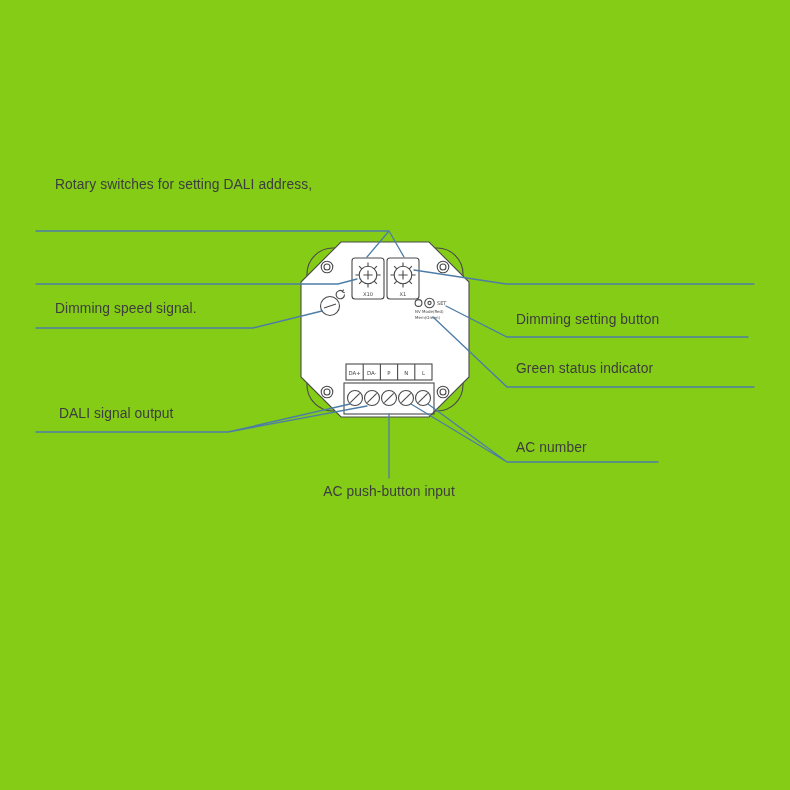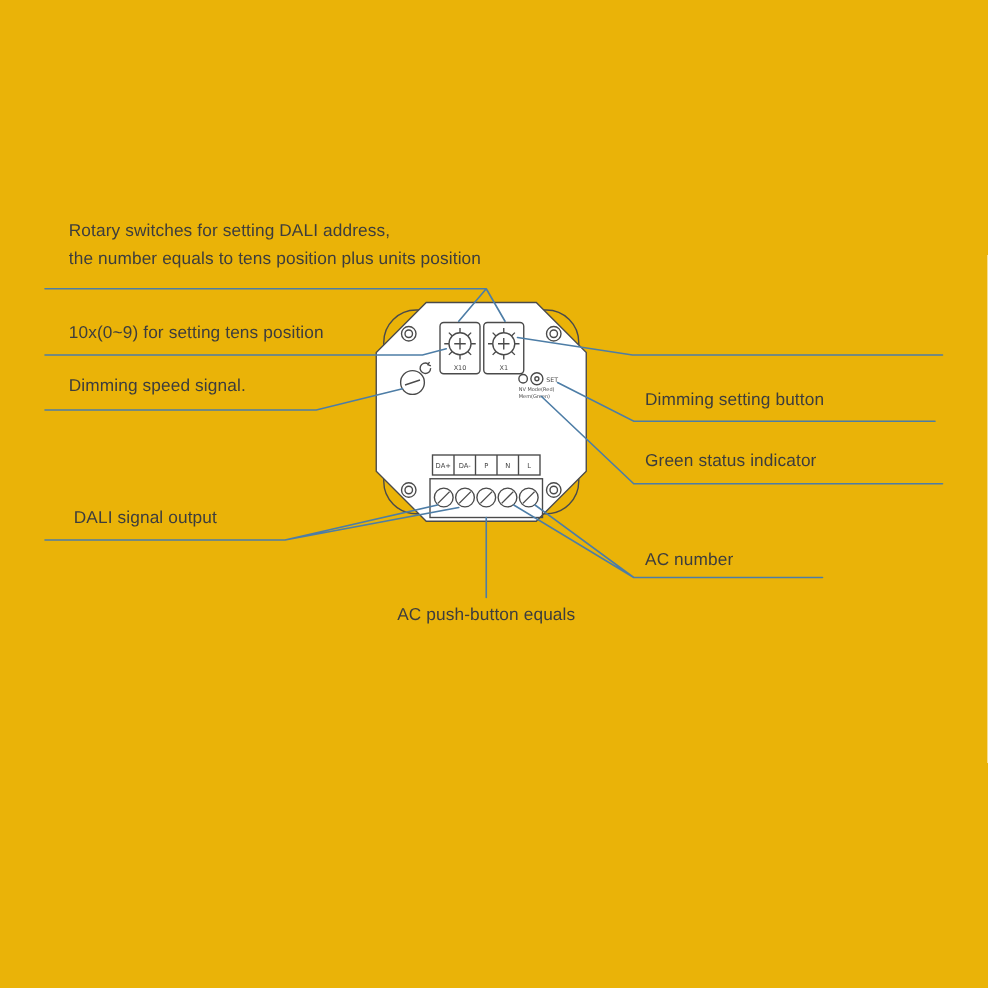--- a/index.html
+++ b/index.html
@@ -3,21 +3,21 @@
 <meta charset="utf-8">
 <style>
   :root{
     --callout:#4d7da6;
     --text:#3d3d3d;
     --device:#4a4a4a;
   }
   *{margin:0;padding:0;box-sizing:border-box}
   html,body{width:790px;height:790px;background:#ffffff;overflow:hidden;
     font-family:"Liberation Sans",sans-serif;}
-  .stage{position:relative;width:790px;height:790px;background:#eab308;}
+  .stage{position:relative;width:790px;height:790px;background:#84cc16;}
   .stage > svg{position:absolute;left:0;top:0;}
   .label{
     position:absolute;
     font-size:13.8px;
     color:var(--text);
     white-space:nowrap;
     letter-spacing:0.1px;
   }
   .label.center{transform:translateX(-50%);}
   .callout{stroke:var(--callout);stroke-width:1.3;fill:none;stroke-linecap:round;}
@@ -115,22 +115,20 @@
       <path d="M36 328 H253 L322 311"></path>
       <path d="M748 337 H507 L446 306"></path>
       <path d="M754 387 H507 L433 317"></path>
       <path d="M36 432 H228 M228 432 L350 404 M228 432 L367 406"></path>
       <path d="M658 462 H507 M507 462 L411 404 M507 462 L428 404"></path>
       <path d="M389 414 V478"></path>
     </g>
   </svg>
 
   <div class="label" style="left:55px;top:177px">Rotary switches for setting DALI address,</div>
-  <div class="label" style="left:55px;top:199px">the number equals to tens position plus units position</div>
-  <div class="label" style="left:55px;top:258px">10x(0~9) for setting tens position</div>
   <div class="label" style="left:55px;top:301px">Dimming speed signal.</div>
   <div class="label" style="left:516px;top:312px">Dimming setting button</div>
   <div class="label" style="left:516px;top:361px">Green status indicator</div>
   <div class="label" style="left:59px;top:406px">DALI signal output</div>
   <div class="label" style="left:516px;top:440px">AC number</div>
-  <div class="label center" style="left:389px;top:484px">AC push-button equals</div>
+  <div class="label center" style="left:389px;top:484px">AC push-button input</div>
 
 </div>
 
 </body></html>

